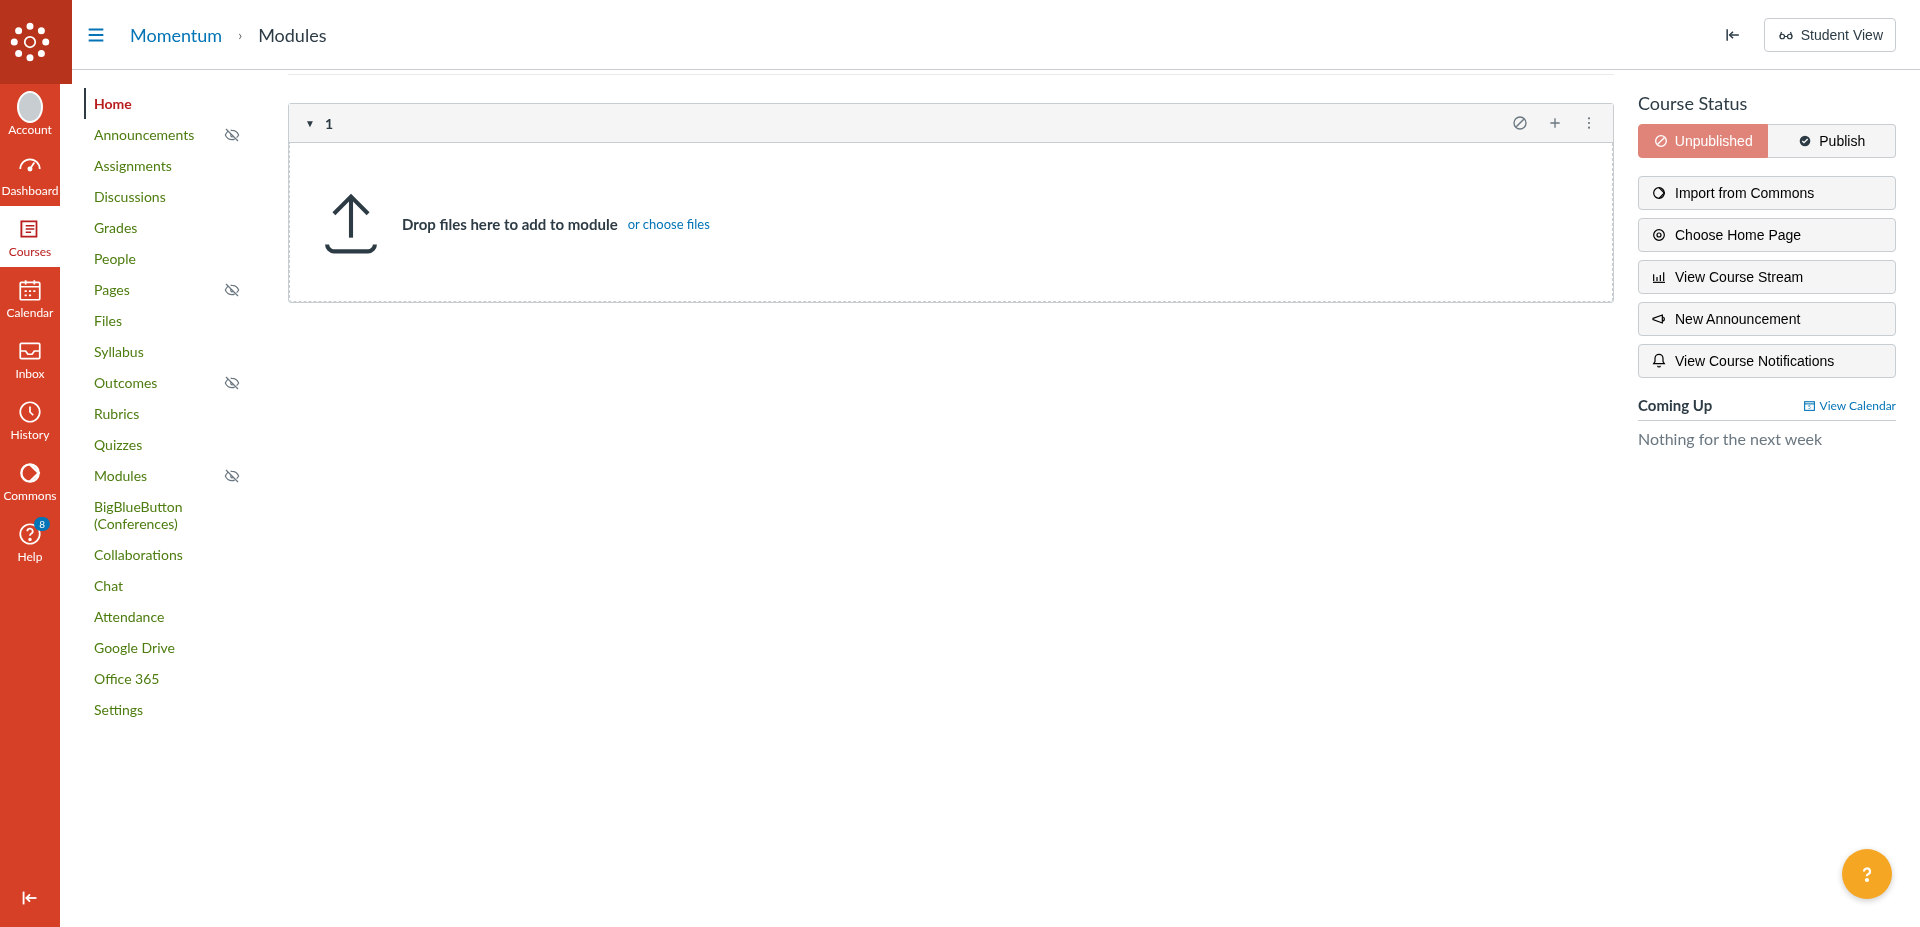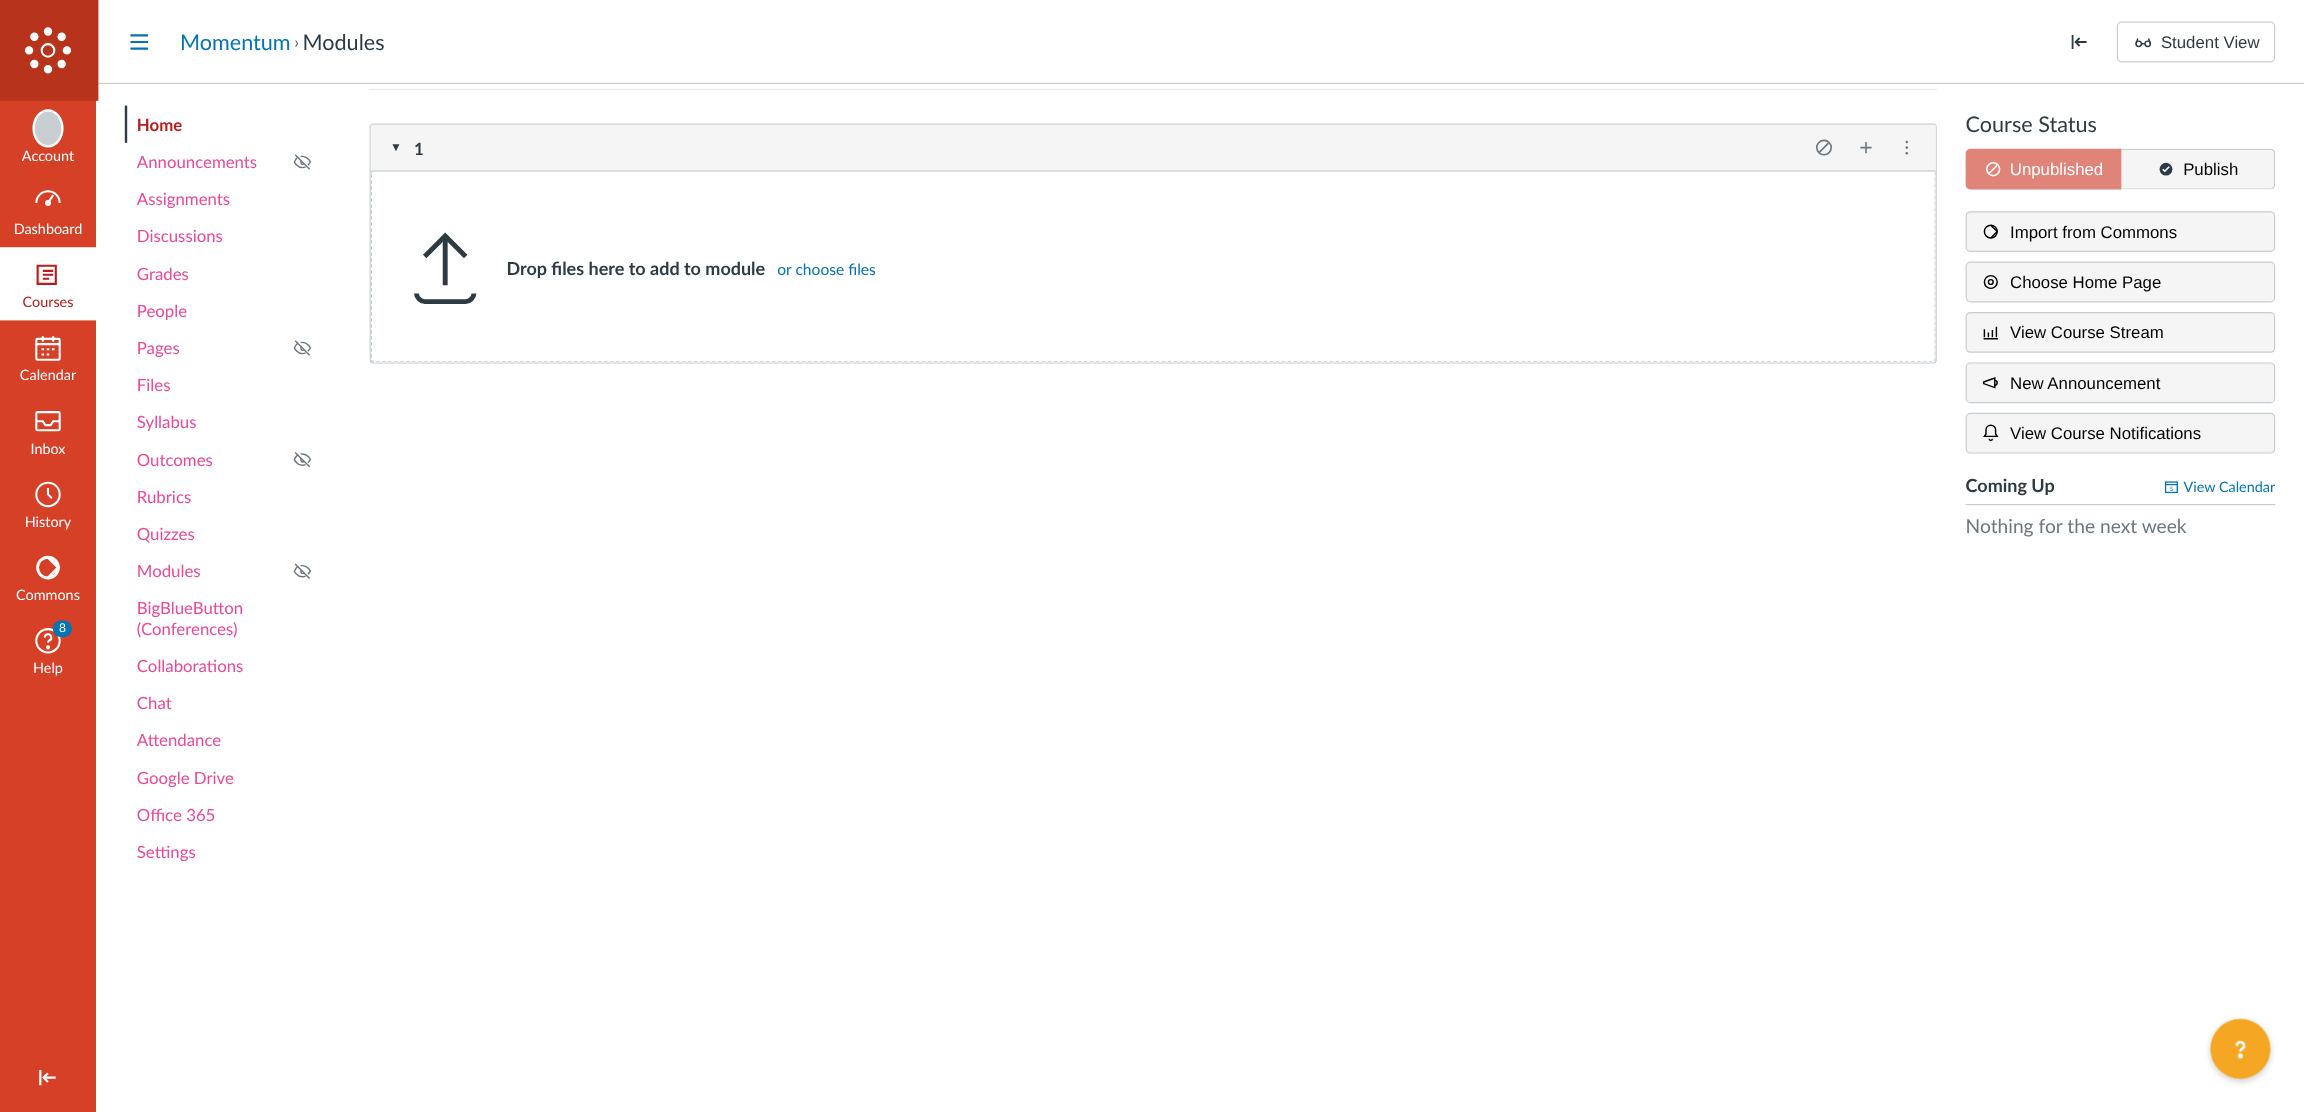--- a/index.html
+++ b/index.html
@@ -7,21 +7,21 @@
   font-family: "Lato", "Helvetica Neue", Helvetica, Arial, sans-serif;
   font-size: 14px;
   color: #2D3B45;
   background: #fff;
   overflow: hidden;
 }
 .app { display: flex; width: 1920px; height: 927px; }
 
 
 .global-nav {
-  width: 80px;
+  width: 60px;
   background: #D64027;
   display: flex;
   flex-direction: column;
   align-items: center;
   flex-shrink: 0;
   position: relative;
 }
 .global-nav .logo {
   width: 84px; height: 84px;
   display: flex; align-items: center; justify-content: center;
@@ -57,21 +57,21 @@
 
 
 .content-wrap { flex: 1; display: flex; flex-direction: column; overflow: hidden; }
 .topbar {
   height: 70px;
   border-bottom: 1px solid #C7CDD1;
   display: flex; align-items: center;
   padding: 0 24px 0 24px;
 }
 .hamburger { width: 24px; height: 24px; margin-right: 22px; color:#0374B5; cursor:pointer; display:flex; align-items:center; justify-content:center;}
-.breadcrumbs { display:flex; align-items:center; gap: 3px; font-size: 18px;}
+.breadcrumbs { display:flex; align-items:center; gap: 16px; font-size: 18px;}
 .breadcrumbs a { color:#0374B5; text-decoration:none;}
 .breadcrumbs .sep { color:#666; font-size:14px;}
 .breadcrumbs .current { color:#2D3B45;}
 .topbar-right { margin-left:auto; display:flex; align-items:center; gap: 12px; }
 .btn {
   border: 1px solid #C7CDD1; background:#fff; color:#2D3B45;
   padding: 7px 12px; border-radius: 4px; font-size:14px;
   display:inline-flex; align-items:center; gap:6px; cursor:pointer;
 }
 .icon-btn { width:38px; height:38px; display:flex; align-items:center; justify-content:center; cursor:pointer; color:#2D3B45; }
@@ -80,21 +80,21 @@
 .body { flex:1; display:flex; overflow:hidden; }
 
 
 .course-nav {
   width: 192px; padding: 18px 0 18px 24px;
   flex-shrink:0;
 }
 .course-nav a {
   display:flex; align-items:center; justify-content:space-between;
   padding: 7px 12px 7px 8px;
-  color:#ec4899; text-decoration:none; font-size:14px;
+  color:#4d7c0f; text-decoration:none; font-size:14px;
   border-left: 2px solid transparent;
   cursor:pointer;
 }
 .course-nav a.active { color:#b91c1c; font-weight:700; border-left:2px solid #2D3B45; }
 .course-nav a .hidden-icon { color:#6B7780; }
 
 
 .main { flex:1; padding: 22px 24px 24px 36px; overflow:auto; }
 .page-actions { display:flex; justify-content:flex-end; gap:8px; margin-bottom:40px; align-items:center;}
 .btn.primary { background:#0374B5; color:#fff; border-color:#0374B5; }

